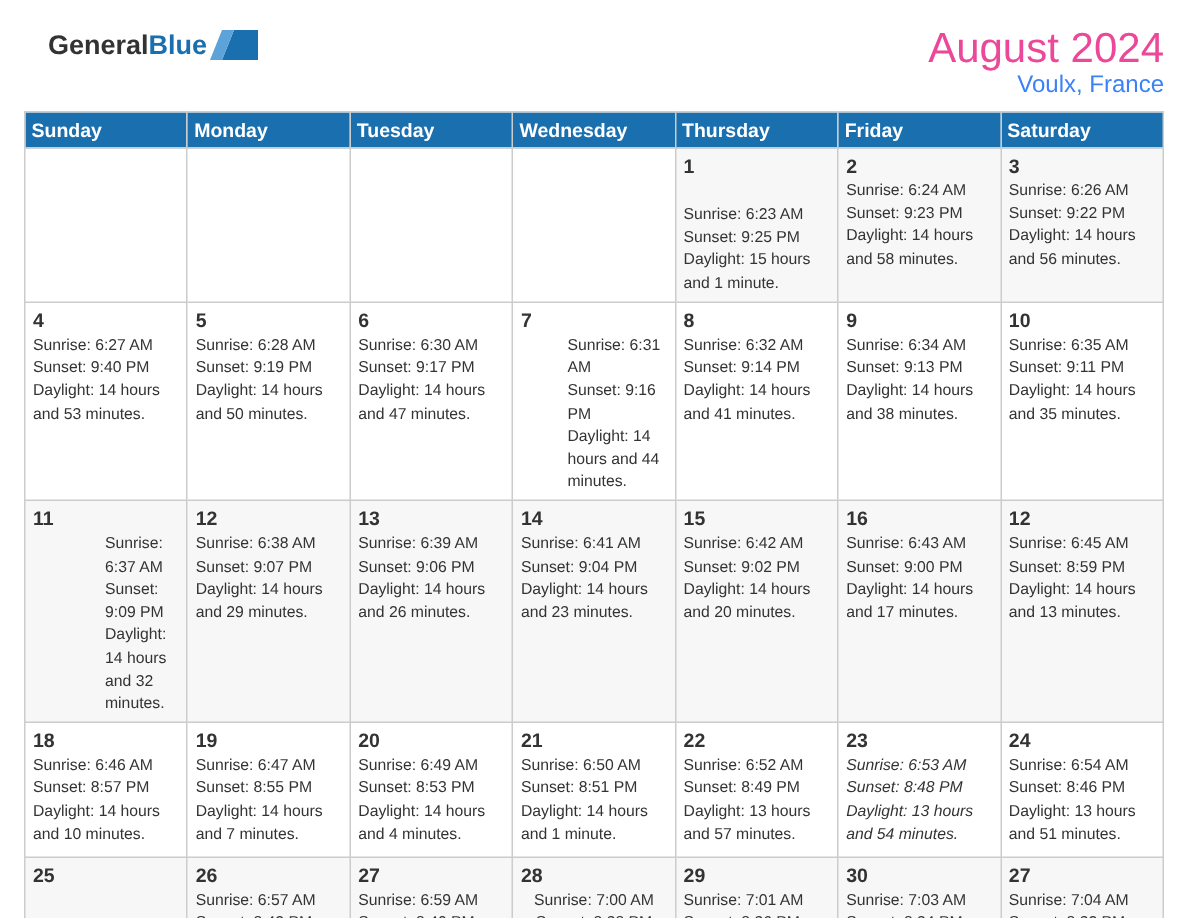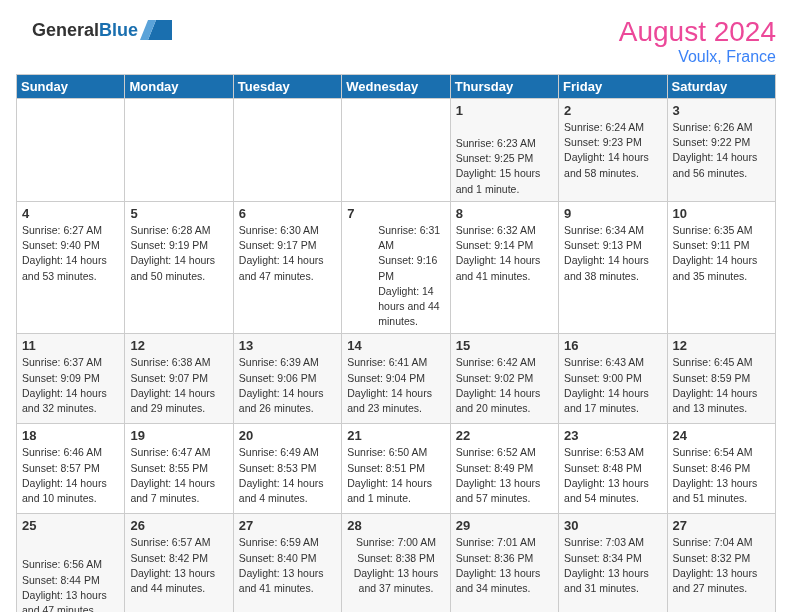--- a/index.html
+++ b/index.html
@@ -179,21 +179,21 @@
         <td>
           <div class="day-number">10</div>
           <div class="day-info" style="white-space: pre-line;">Sunrise: 6:35 AM
 Sunset: 9:11 PM
 Daylight: 14 hours and 35 minutes.</div>
         </td>
       </tr>
       <tr>
         <td>
           <div class="day-number">11</div>
-          <div class="day-info" style="white-space: pre-line;">Sunrise: 6:37 AM
+          <div class="day-info" style="white-space: pre-line; margin-left: 48px;">Sunrise: 6:37 AM
 Sunset: 9:09 PM
 Daylight: 14 hours and 32 minutes.</div>
         </td>
         <td>
           <div class="day-number">12</div>
           <div class="day-info" style="white-space: pre-line;">Sunrise: 6:38 AM
 Sunset: 9:07 PM
 Daylight: 14 hours and 29 minutes.</div>
         </td>
         <td>
@@ -253,21 +253,21 @@
 Daylight: 14 hours and 1 minute.</div>
         </td>
         <td>
           <div class="day-number">22</div>
           <div class="day-info" style="white-space: pre-line;">Sunrise: 6:52 AM
 Sunset: 8:49 PM
 Daylight: 13 hours and 57 minutes.</div>
         </td>
         <td>
           <div class="day-number">23</div>
-          <div class="day-info" style="white-space: pre-line;">Sunrise: 6:53 AM
+          <div class="day-info" style="white-space: pre-line; font-style: italic;">Sunrise: 6:53 AM
 Sunset: 8:48 PM
 Daylight: 13 hours and 54 minutes.</div>
         </td>
         <td>
           <div class="day-number">24</div>
           <div class="day-info" style="white-space: pre-line;">Sunrise: 6:54 AM
 Sunset: 8:46 PM
 Daylight: 13 hours and 51 minutes.</div>
         </td>
       </tr>

